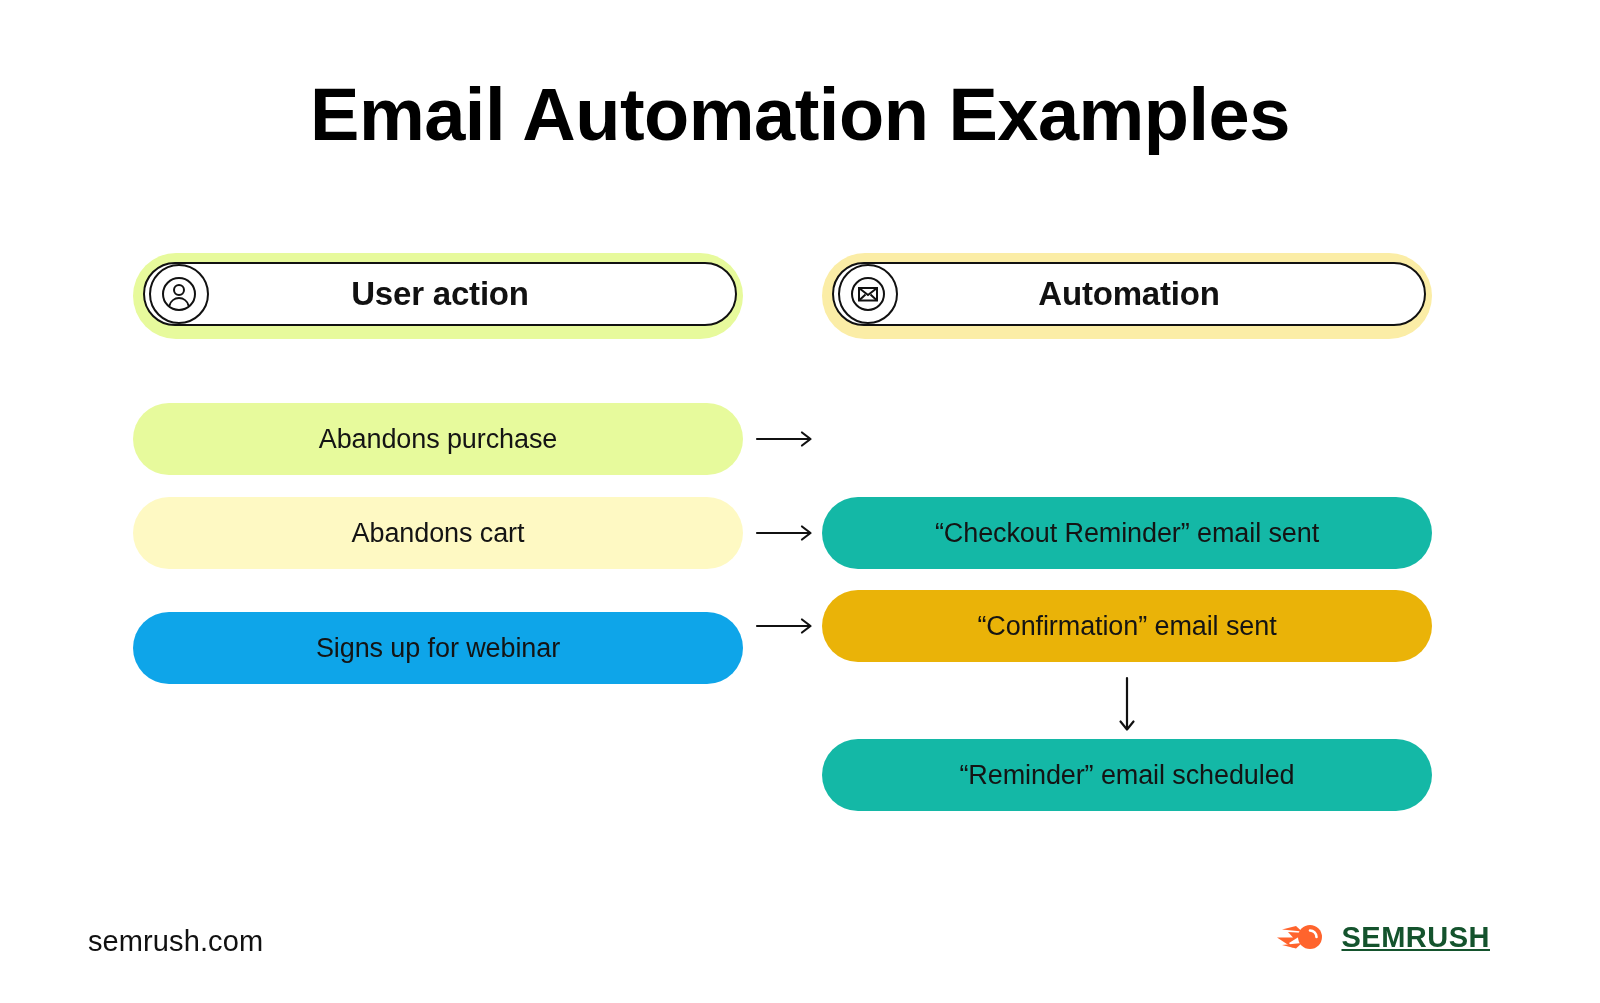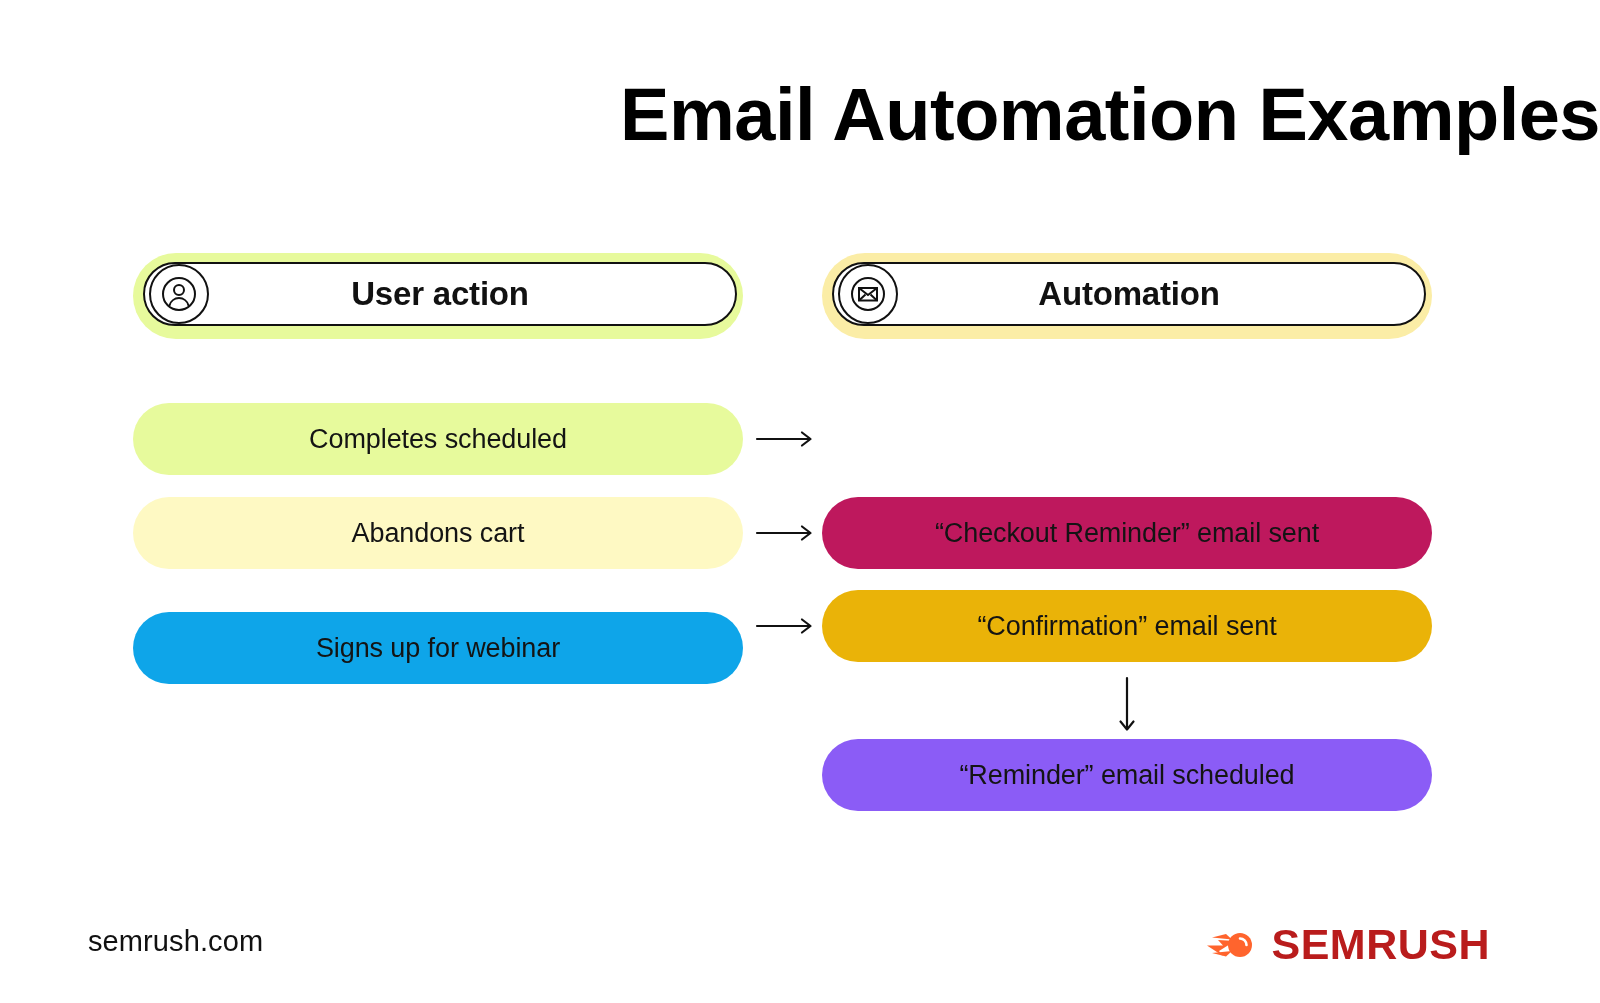--- a/index.html
+++ b/index.html
@@ -21,21 +21,21 @@
     width: 1600px;
     height: 1003px;
   }
 
   
   .page-title {
     position: absolute;
     left: 0;
     top: 72px;
     width: 1600px;
-    text-align: right;
+    text-align: center;
     font-size: 74px;
     font-weight: 700;
     letter-spacing: -0.5px;
     color: #000000;
     font-family: "Liberation Sans", sans-serif;
     white-space: nowrap;
   }
 
   
   .col-header {
@@ -140,25 +140,26 @@
   .brand-logo {
     position: absolute;
     right: 110px;
     top: 920px;
     display: flex;
     align-items: center;
     gap: 13px;
   }
   .brand-mark { width: 52px; height: 34px; display: block; }
   .brand-word {
-    font-size: 43px;
+    font-size: 29px;
     font-weight: 700;
     letter-spacing: 0.5px;
-    color: #b91c1c;
+    color: #14532d;
     font-family: "Liberation Sans", sans-serif;
+    text-decoration: underline;
   }
 </style>
 </head>
 <body>
 
 <div class="canvas">
 
   <div class="page-title">Email Automation Examples</div>
 
   <div class="col-header right">
@@ -184,39 +185,39 @@
     <div class="header-icon">
       <svg width="36" height="36" viewBox="0 0 36 36" fill="none">
         <circle cx="18" cy="18" r="16" stroke="#111111" stroke-width="2"></circle>
         <circle cx="18" cy="14" r="5" stroke="#111111" stroke-width="2"></circle>
         <path d="M8.5 29.5a9.8 9.8 0 0 1 19 0" stroke="#111111" stroke-width="2" fill="none" stroke-linecap="round"></path>
       </svg>
     </div>
   </div>
 
   <div class="row-pill pill-left" style="top:403px; background:#E7FA9C;">
-    <span class="pill-text">Completes scheduled</span>
+    <span class="pill-text">Abandons purchase</span>
   </div>
   <div class="arrow-right" style="top:427px;">
     <svg width="60" height="24" viewBox="0 0 60 24" fill="none">
       <path d="M2 12h52" stroke="#111111" stroke-width="2.2" stroke-linecap="round"></path>
       <path d="M47 5.5L55.5 12 47 18.5" stroke="#111111" stroke-width="2.2" fill="none" stroke-linecap="round" stroke-linejoin="round"></path>
     </svg>
   </div>
 
   <div class="row-pill pill-left" style="top:497px; background:#fef9c3;">
     <span class="pill-text">Abandons cart</span>
   </div>
   <div class="arrow-right" style="top:521px;">
     <svg width="60" height="24" viewBox="0 0 60 24" fill="none">
       <path d="M2 12h52" stroke="#111111" stroke-width="2.2" stroke-linecap="round"></path>
       <path d="M47 5.5L55.5 12 47 18.5" stroke="#111111" stroke-width="2.2" fill="none" stroke-linecap="round" stroke-linejoin="round"></path>
     </svg>
   </div>
-  <div class="row-pill pill-right" style="top:497px; background:#be185d;">
+  <div class="row-pill pill-right" style="top:497px; background:#14b8a6;">
     <span class="pill-text">“Checkout Reminder” email sent</span>
   </div>
 
   <div class="row-pill pill-left" style="top:612px; background:#0ea5e9;">
     <span class="pill-text">Signs up for webinar</span>
   </div>
   <div class="arrow-right" style="top:614px;">
     <svg width="60" height="24" viewBox="0 0 60 24" fill="none">
       <path d="M2 12h52" stroke="#111111" stroke-width="2.2" stroke-linecap="round"></path>
       <path d="M47 5.5L55.5 12 47 18.5" stroke="#111111" stroke-width="2.2" fill="none" stroke-linecap="round" stroke-linejoin="round"></path>
@@ -226,21 +227,21 @@
     <span class="pill-text">“Confirmation” email sent</span>
   </div>
 
   <div class="arrow-down" style="top:676px;">
     <svg width="48" height="58" viewBox="0 0 48 58" fill="none">
       <path d="M24 2v50" stroke="#111111" stroke-width="2.2" stroke-linecap="round"></path>
       <path d="M17.5 45.5L24 53.5 30.5 45.5" stroke="#111111" stroke-width="2.2" fill="none" stroke-linecap="round" stroke-linejoin="round"></path>
     </svg>
   </div>
 
-  <div class="row-pill pill-right" style="top:739px; background:#8b5cf6;">
+  <div class="row-pill pill-right" style="top:739px; background:#14b8a6;">
     <span class="pill-text">“Reminder” email scheduled</span>
   </div>
 
   <div class="footer-url">semrush.com</div>
 
   <div class="brand-logo">
     <span>
       <svg class="brand-mark" viewBox="0 0 52 34" fill="none">
         <path d="M1 17.5l16 0-5-5.5 17 1-16 10 4 5z" fill="#FF642D"></path>
         <path d="M6 9.5l20 2-6-5.5z" fill="#FF642D"></path>

